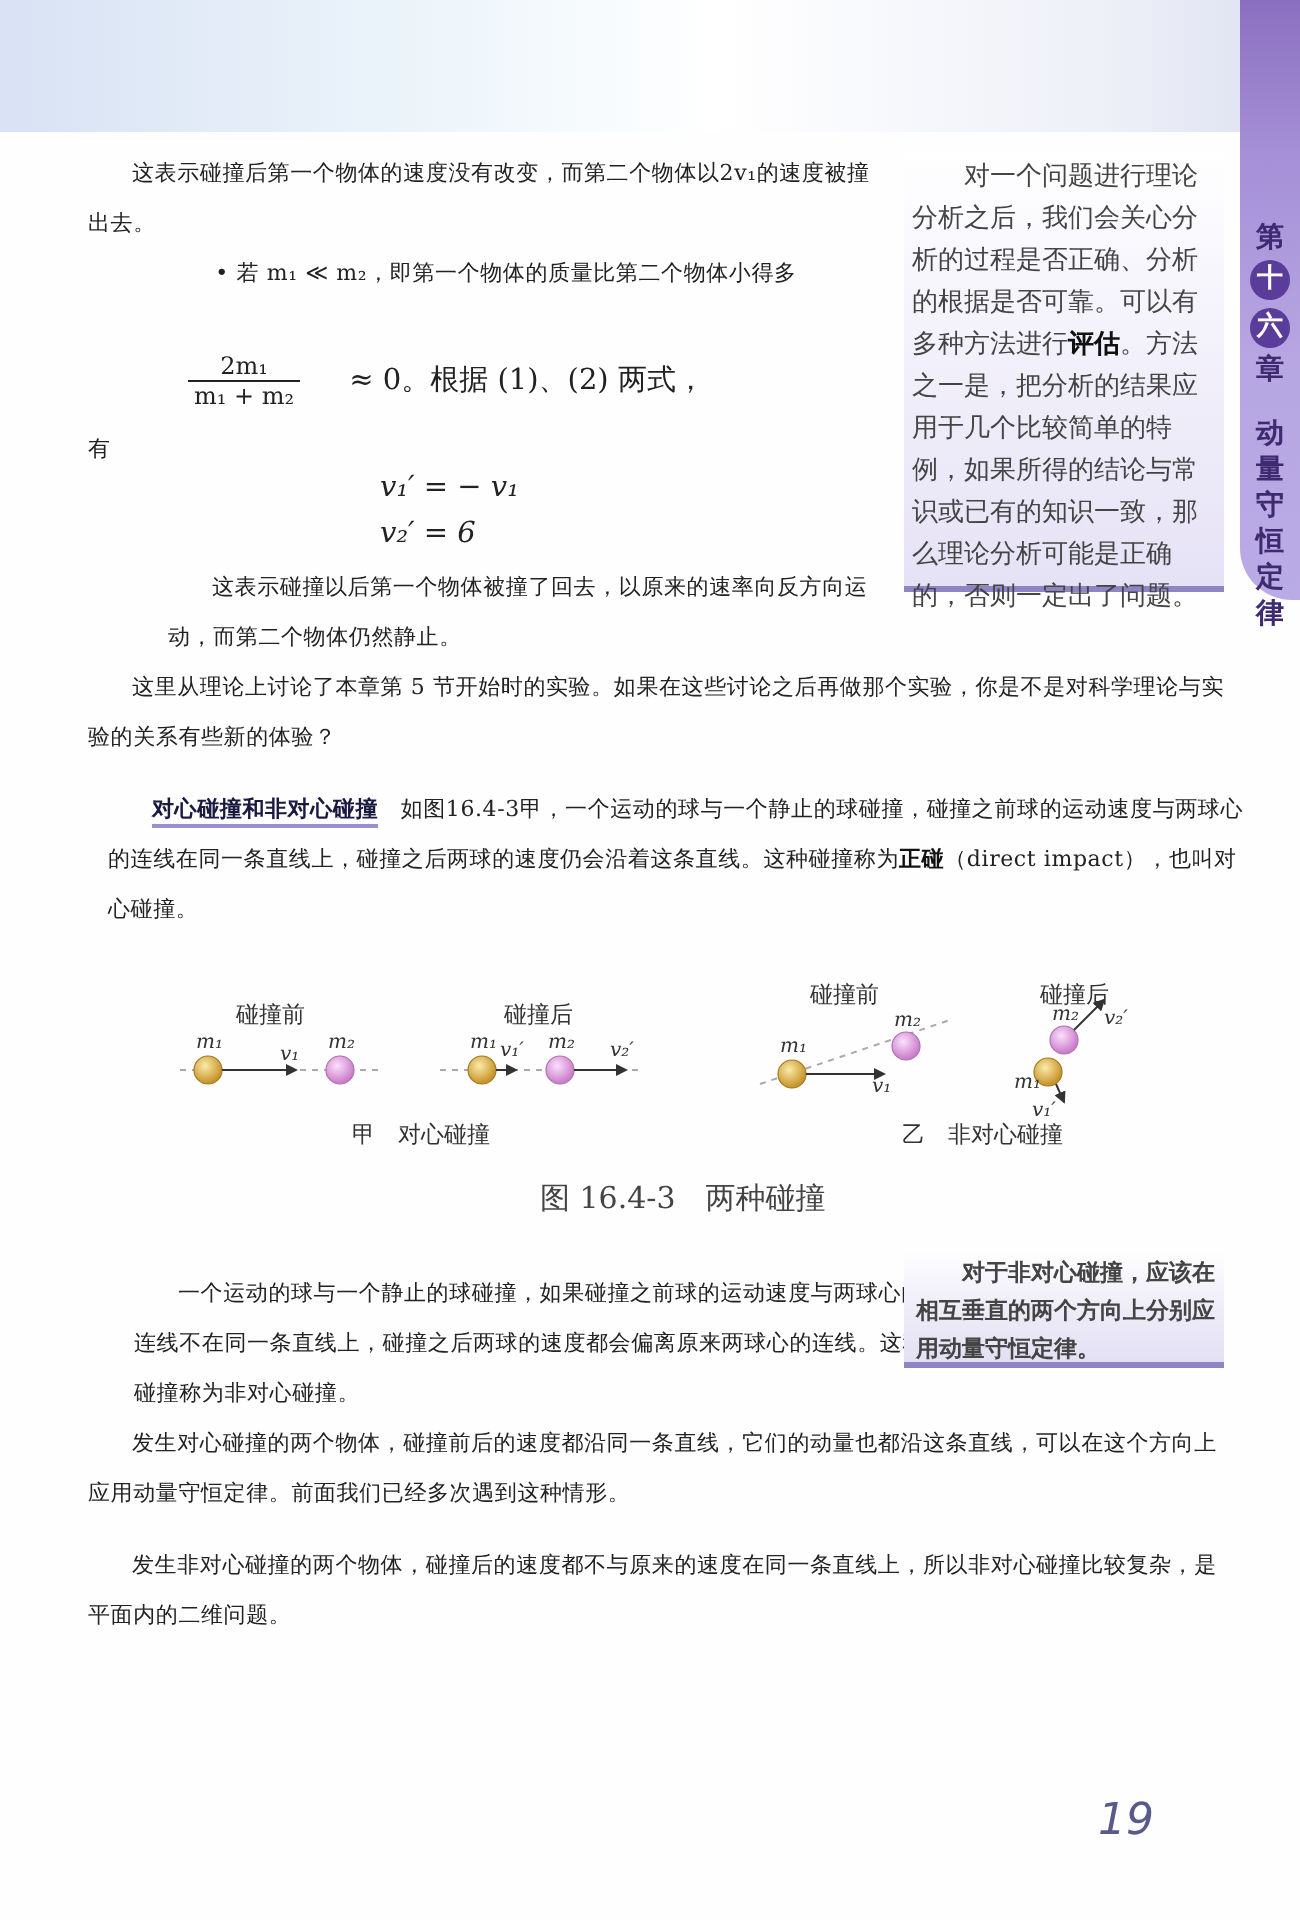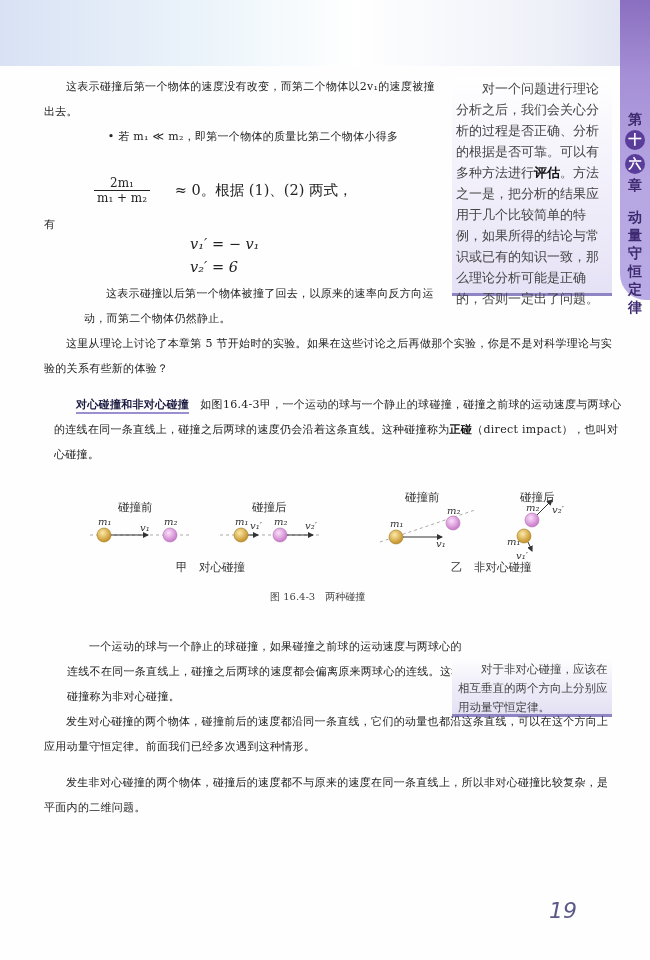--- a/index.html
+++ b/index.html
@@ -35,39 +35,39 @@
   }
   .indent { text-indent:2em; }
   .sidebar {
     position:absolute; left:452px; top:76px; width:160px; height:220px;
     background:linear-gradient(180deg,#ffffff 0%,#f4f2fb 40%,#e6e2f6 100%);
     border-bottom:3px solid #8f84c4;
     font-family:"DejaVu Sans","Liberation Sans",sans-serif;
     font-size:13px; line-height:21px; color:#444; padding:2px 4px 0 4px; box-sizing:border-box;
   }
   .sidebar2 {
-    position:absolute; left:452px; top:657px; width:160px; height:60px;
+    position:absolute; left:452px; top:624px; width:160px; height:60px;
     background:linear-gradient(180deg,#ffffff 0%,#efedf8 50%,#e4e0f4 100%);
     border-bottom:3px solid #8f84c4;
     font-family:"DejaVu Sans","Liberation Sans",sans-serif;
-    font-size:11.5px; line-height:19px; color:#444; padding:3px 4px 0 6px; box-sizing:border-box;
+    font-size:11.5px; line-height:19px; color:#444; padding:3px 4px 0 6px; box-sizing:border-box;font-weight:bold;
   }
   .bold { font-weight:bold; color:#111; }
   .heading {
     font-family:"DejaVu Sans","Liberation Sans",sans-serif; font-weight:bold; color:#1a1a40;
     border-bottom:2px solid #9a8fd0; padding-bottom:1px;
   }
   .formula { position:absolute; font-size:14.5px; font-style:italic; }
   .frac { display:inline-block; vertical-align:middle; text-align:center; font-size:12px; margin:0 20px; }
   .frac .num { display:block; border-bottom:1px solid #222; padding:0 3px; }
   .frac .den { display:block; padding:0 3px; }
   .fig-label {
     position:absolute; font-size:11.5px; color:#333;
   }
-  .caption { position:absolute; font-size:10px; color:#444; }
+  .caption { position:absolute; font-size:15px; color:#444; }
   .page-num {
     position:absolute; left:549px; top:898px; font-family:"DejaVu Sans","Liberation Sans",sans-serif;
     font-style:italic; font-size:22px; color:#5a5a8a;
   }
 </style>
 </head>
 <body>
 
 <div class="top-band"></div>
 

